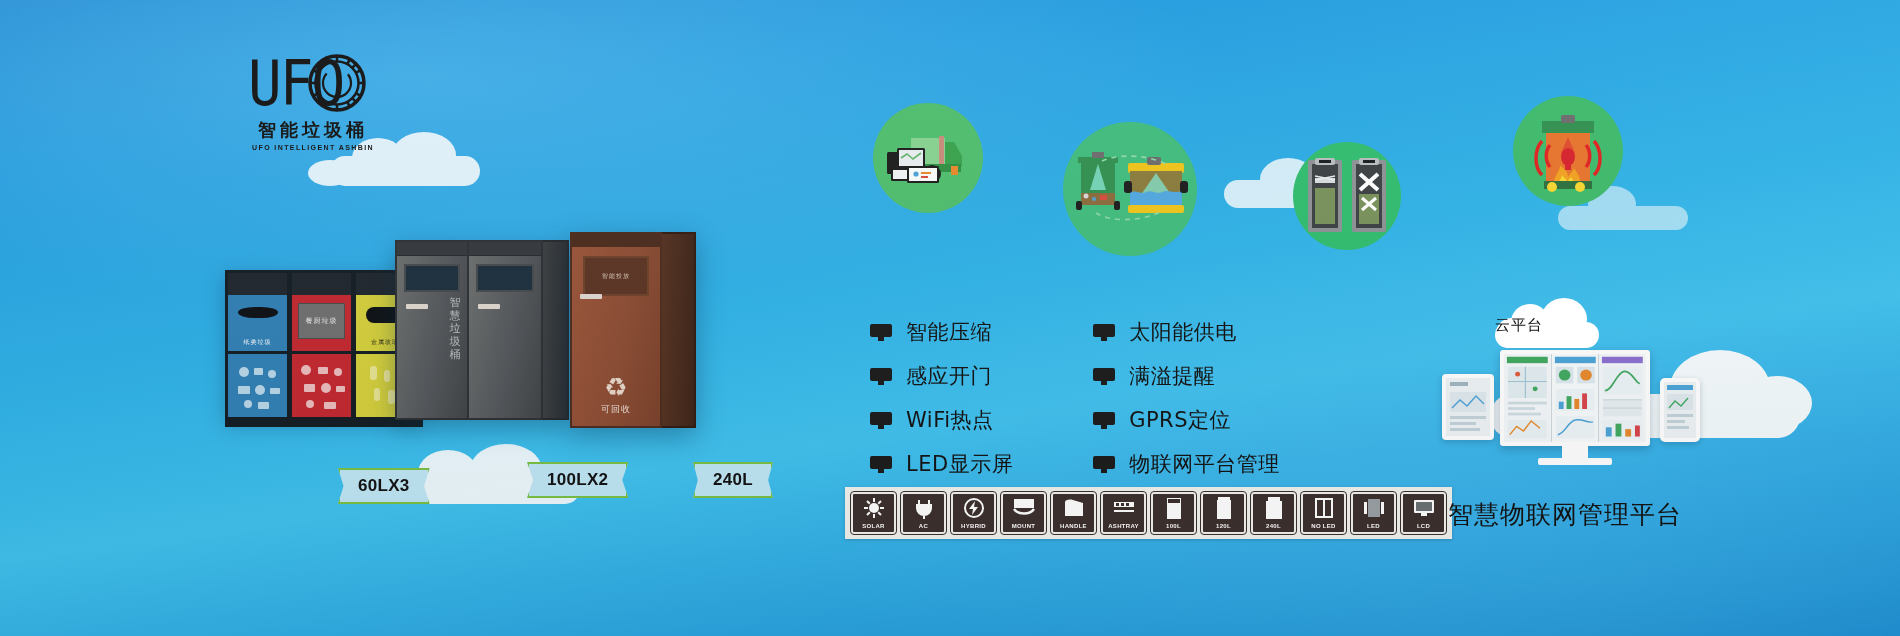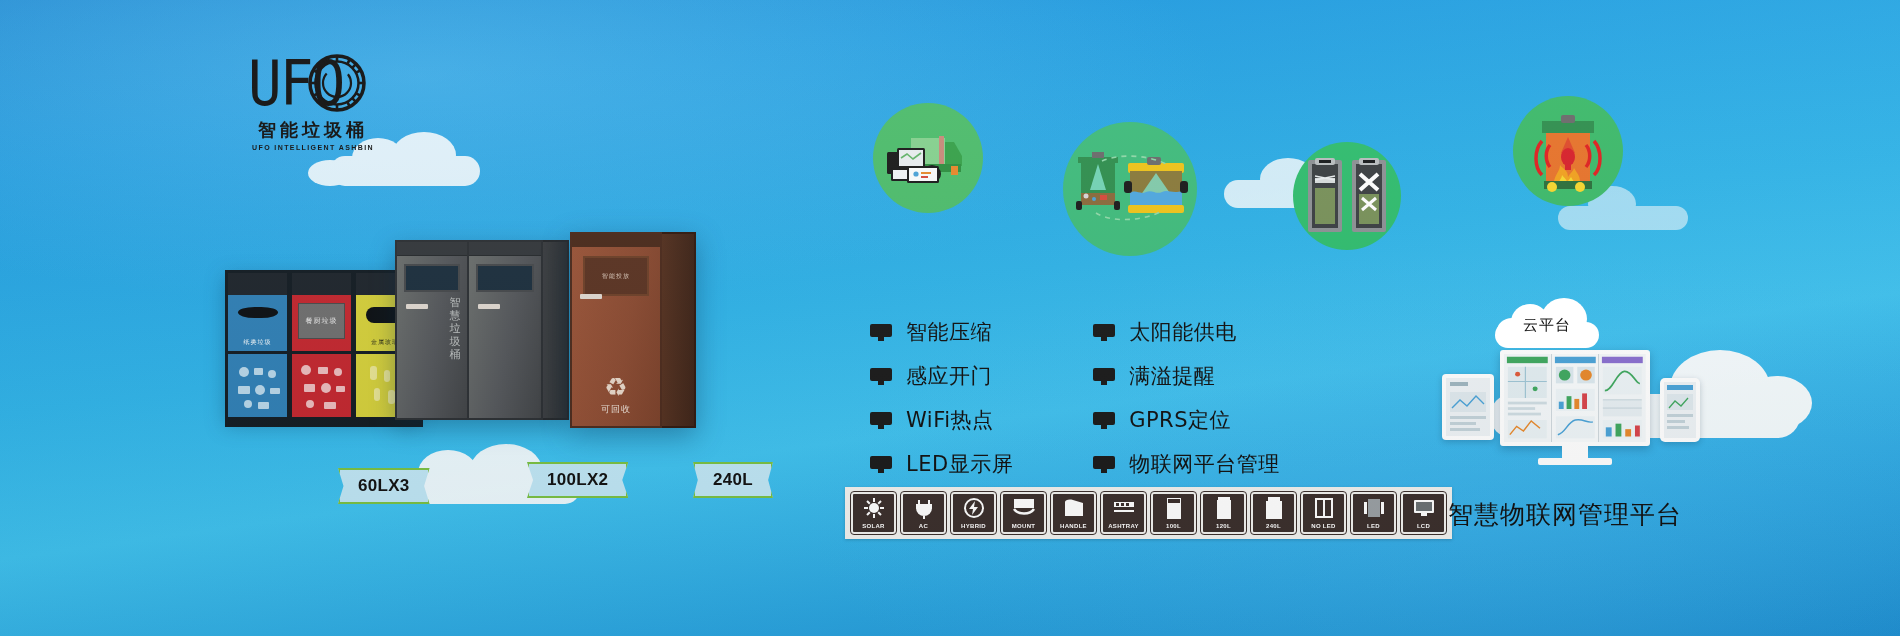--- a/index.html
+++ b/index.html
@@ -118,21 +118,21 @@
     align-items: center; justify-content: flex-end; padding-bottom: 2px;
     border: 2px solid #f2f2ef; outline: 1px solid #3b2f2c; }
   .chip-ico { flex: 1; display: flex; align-items: center; justify-content: center; width: 100%; }
   .chip-lbl { font-size: 6px; color: #fff; font-weight: 700; letter-spacing: .3px;
     background: #3b2f2c; width: 100%; text-align: center; line-height: 8px; }
 
   
   .cplat { position: absolute; left: 1495px; top: 296px; }
   .cloudtag { position: relative; width: 104px; height: 52px; }
   .cloudtag .cb { position: absolute; background: #fff; border-radius: 50%; }
-  .cloudtag span { position: absolute; left: 0; right: 0; top: 20px; text-align: center;
+  .cloudtag span { position: absolute; left: 0; right: 0; top: 20px; 
     font-size: 15px; color: #111; z-index: 3; font-family: "DejaVu Sans", sans-serif; letter-spacing: 1px; }
 
   .monitor { position: absolute; left: 1500px; top: 350px; width: 150px; }
   .mon-screen { width: 150px; height: 96px; background: #fff; border: 4px solid #fff;
     border-radius: 3px; box-shadow: 0 3px 8px rgba(0,30,60,.25); overflow: hidden;
     display: flex; }
   .mon-pane { flex: 1; border-right: 1px solid #cfd8dd; position: relative; }
   .mon-pane:last-child { border-right: 0; }
   .mon-stand { width: 26px; height: 12px; background: #fff; margin: 0 auto; }
   .mon-base { width: 74px; height: 7px; background: #fff; margin: 0 auto; border-radius: 2px; }

